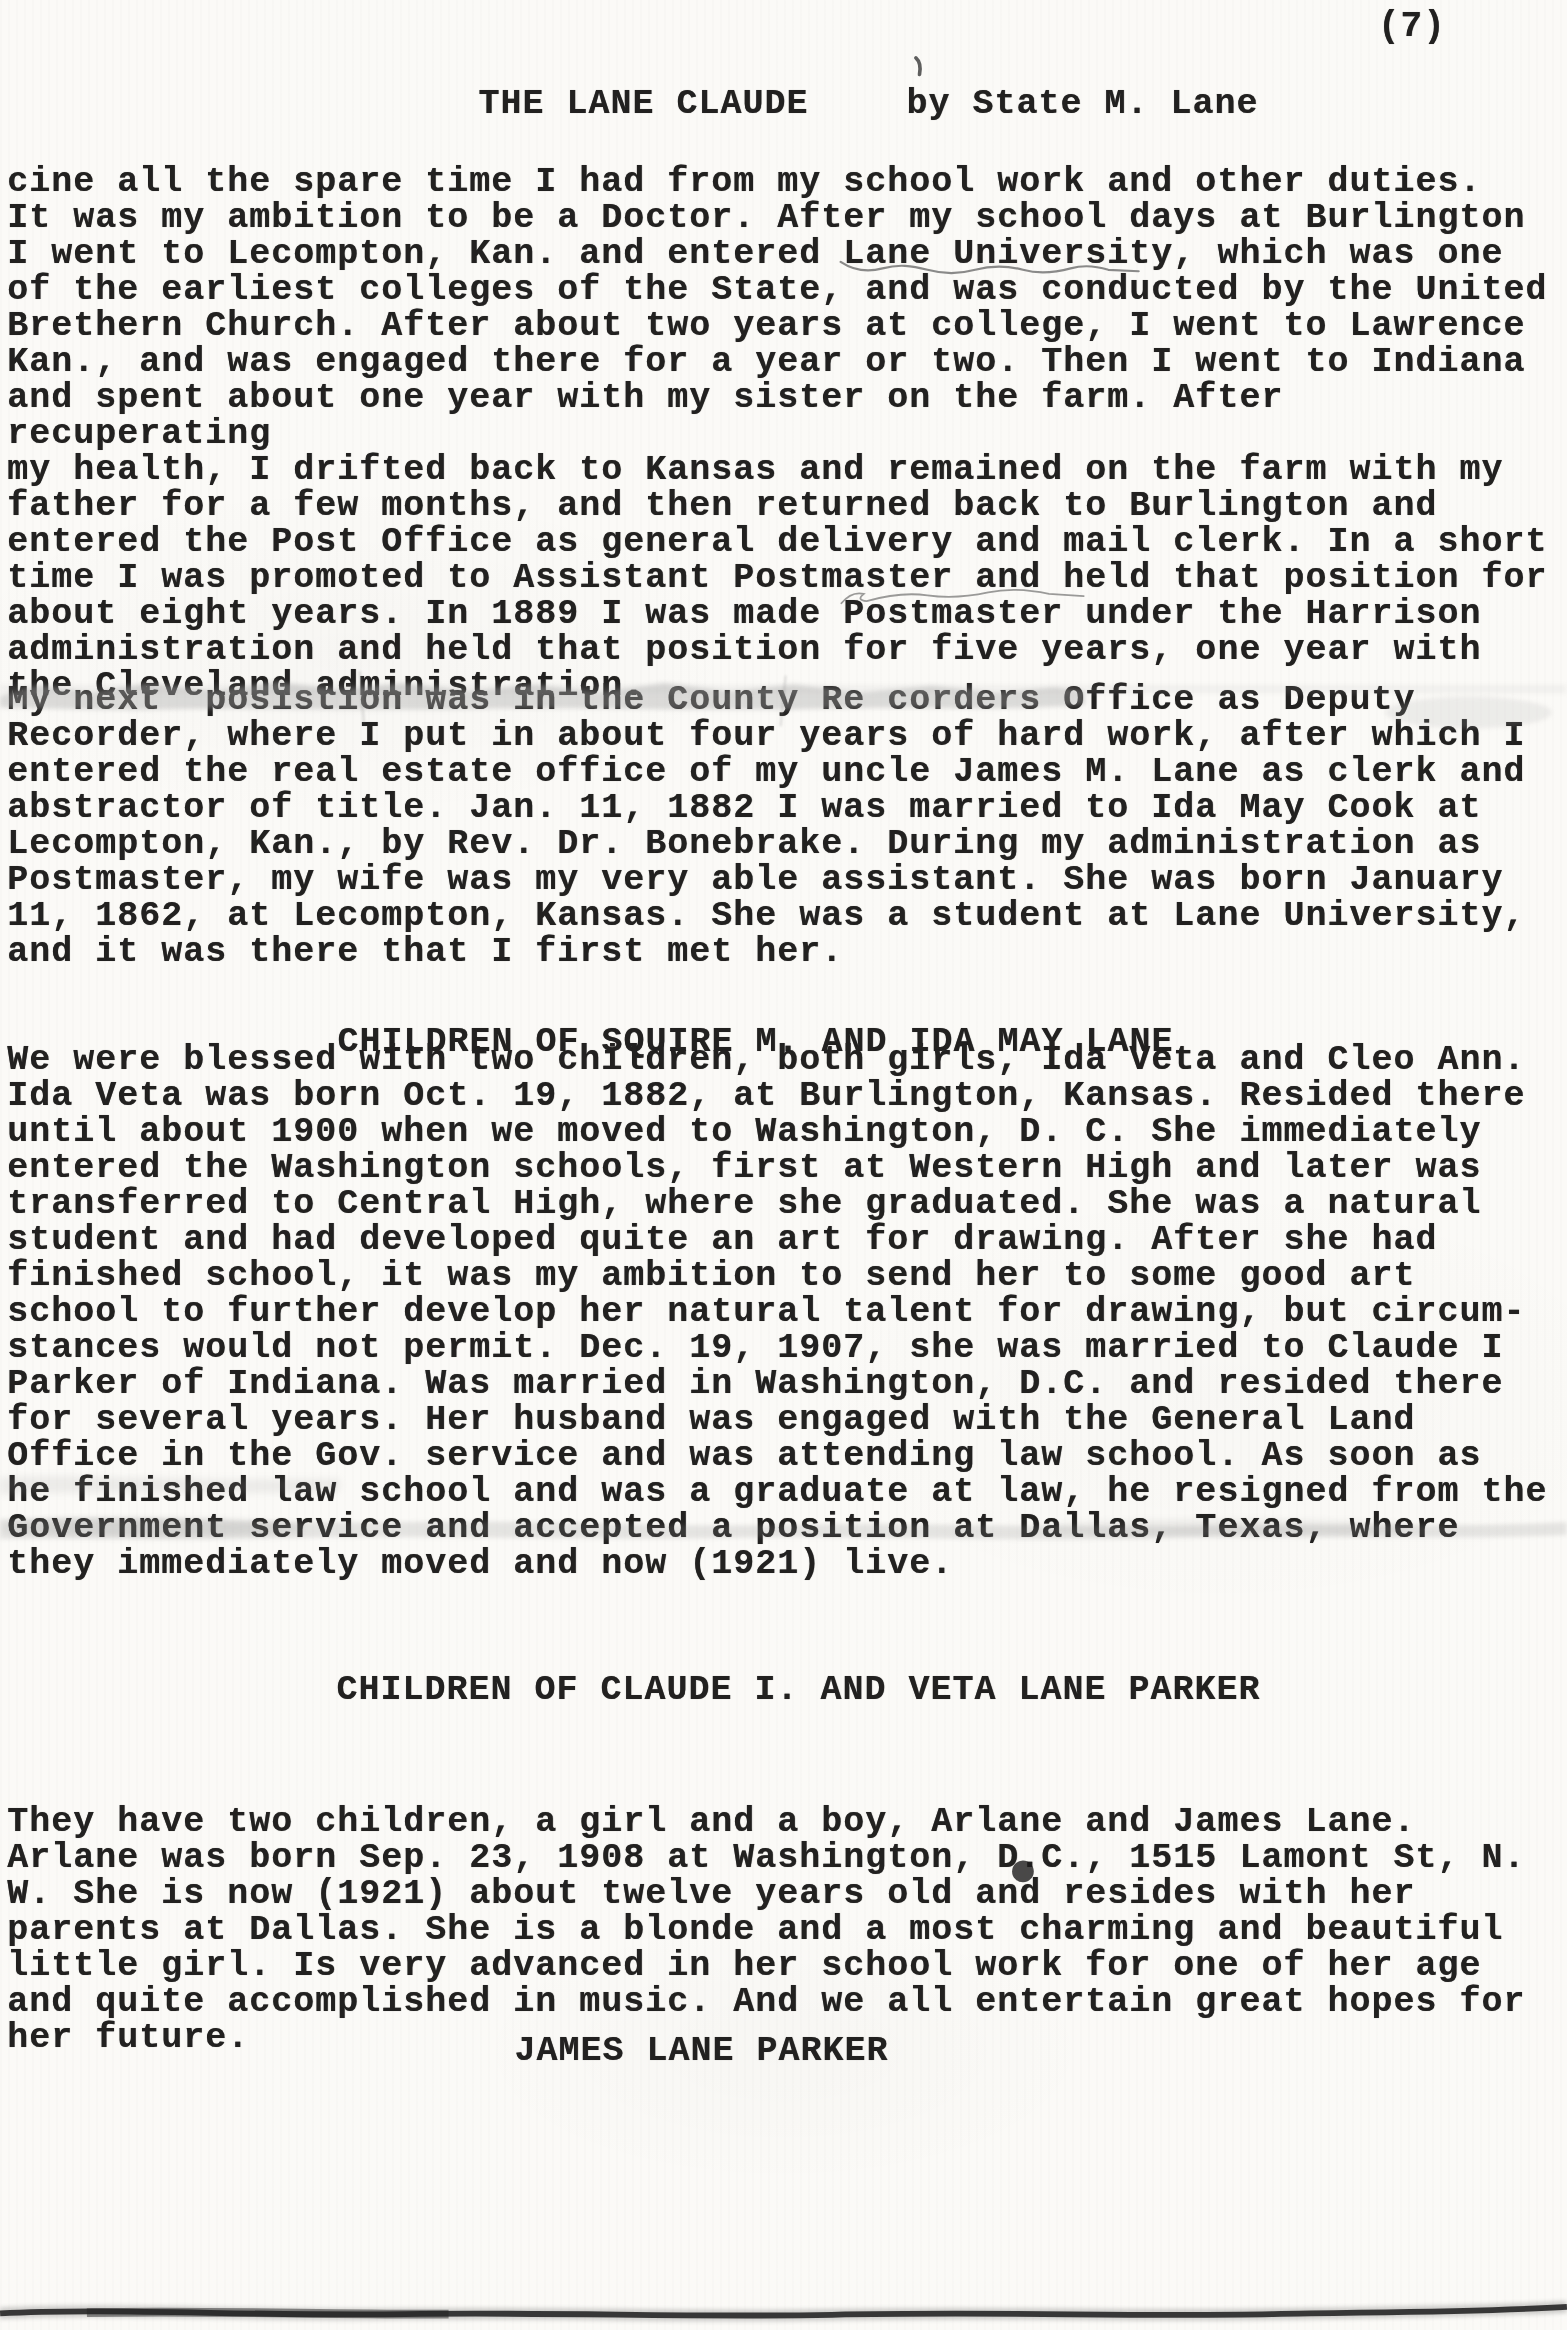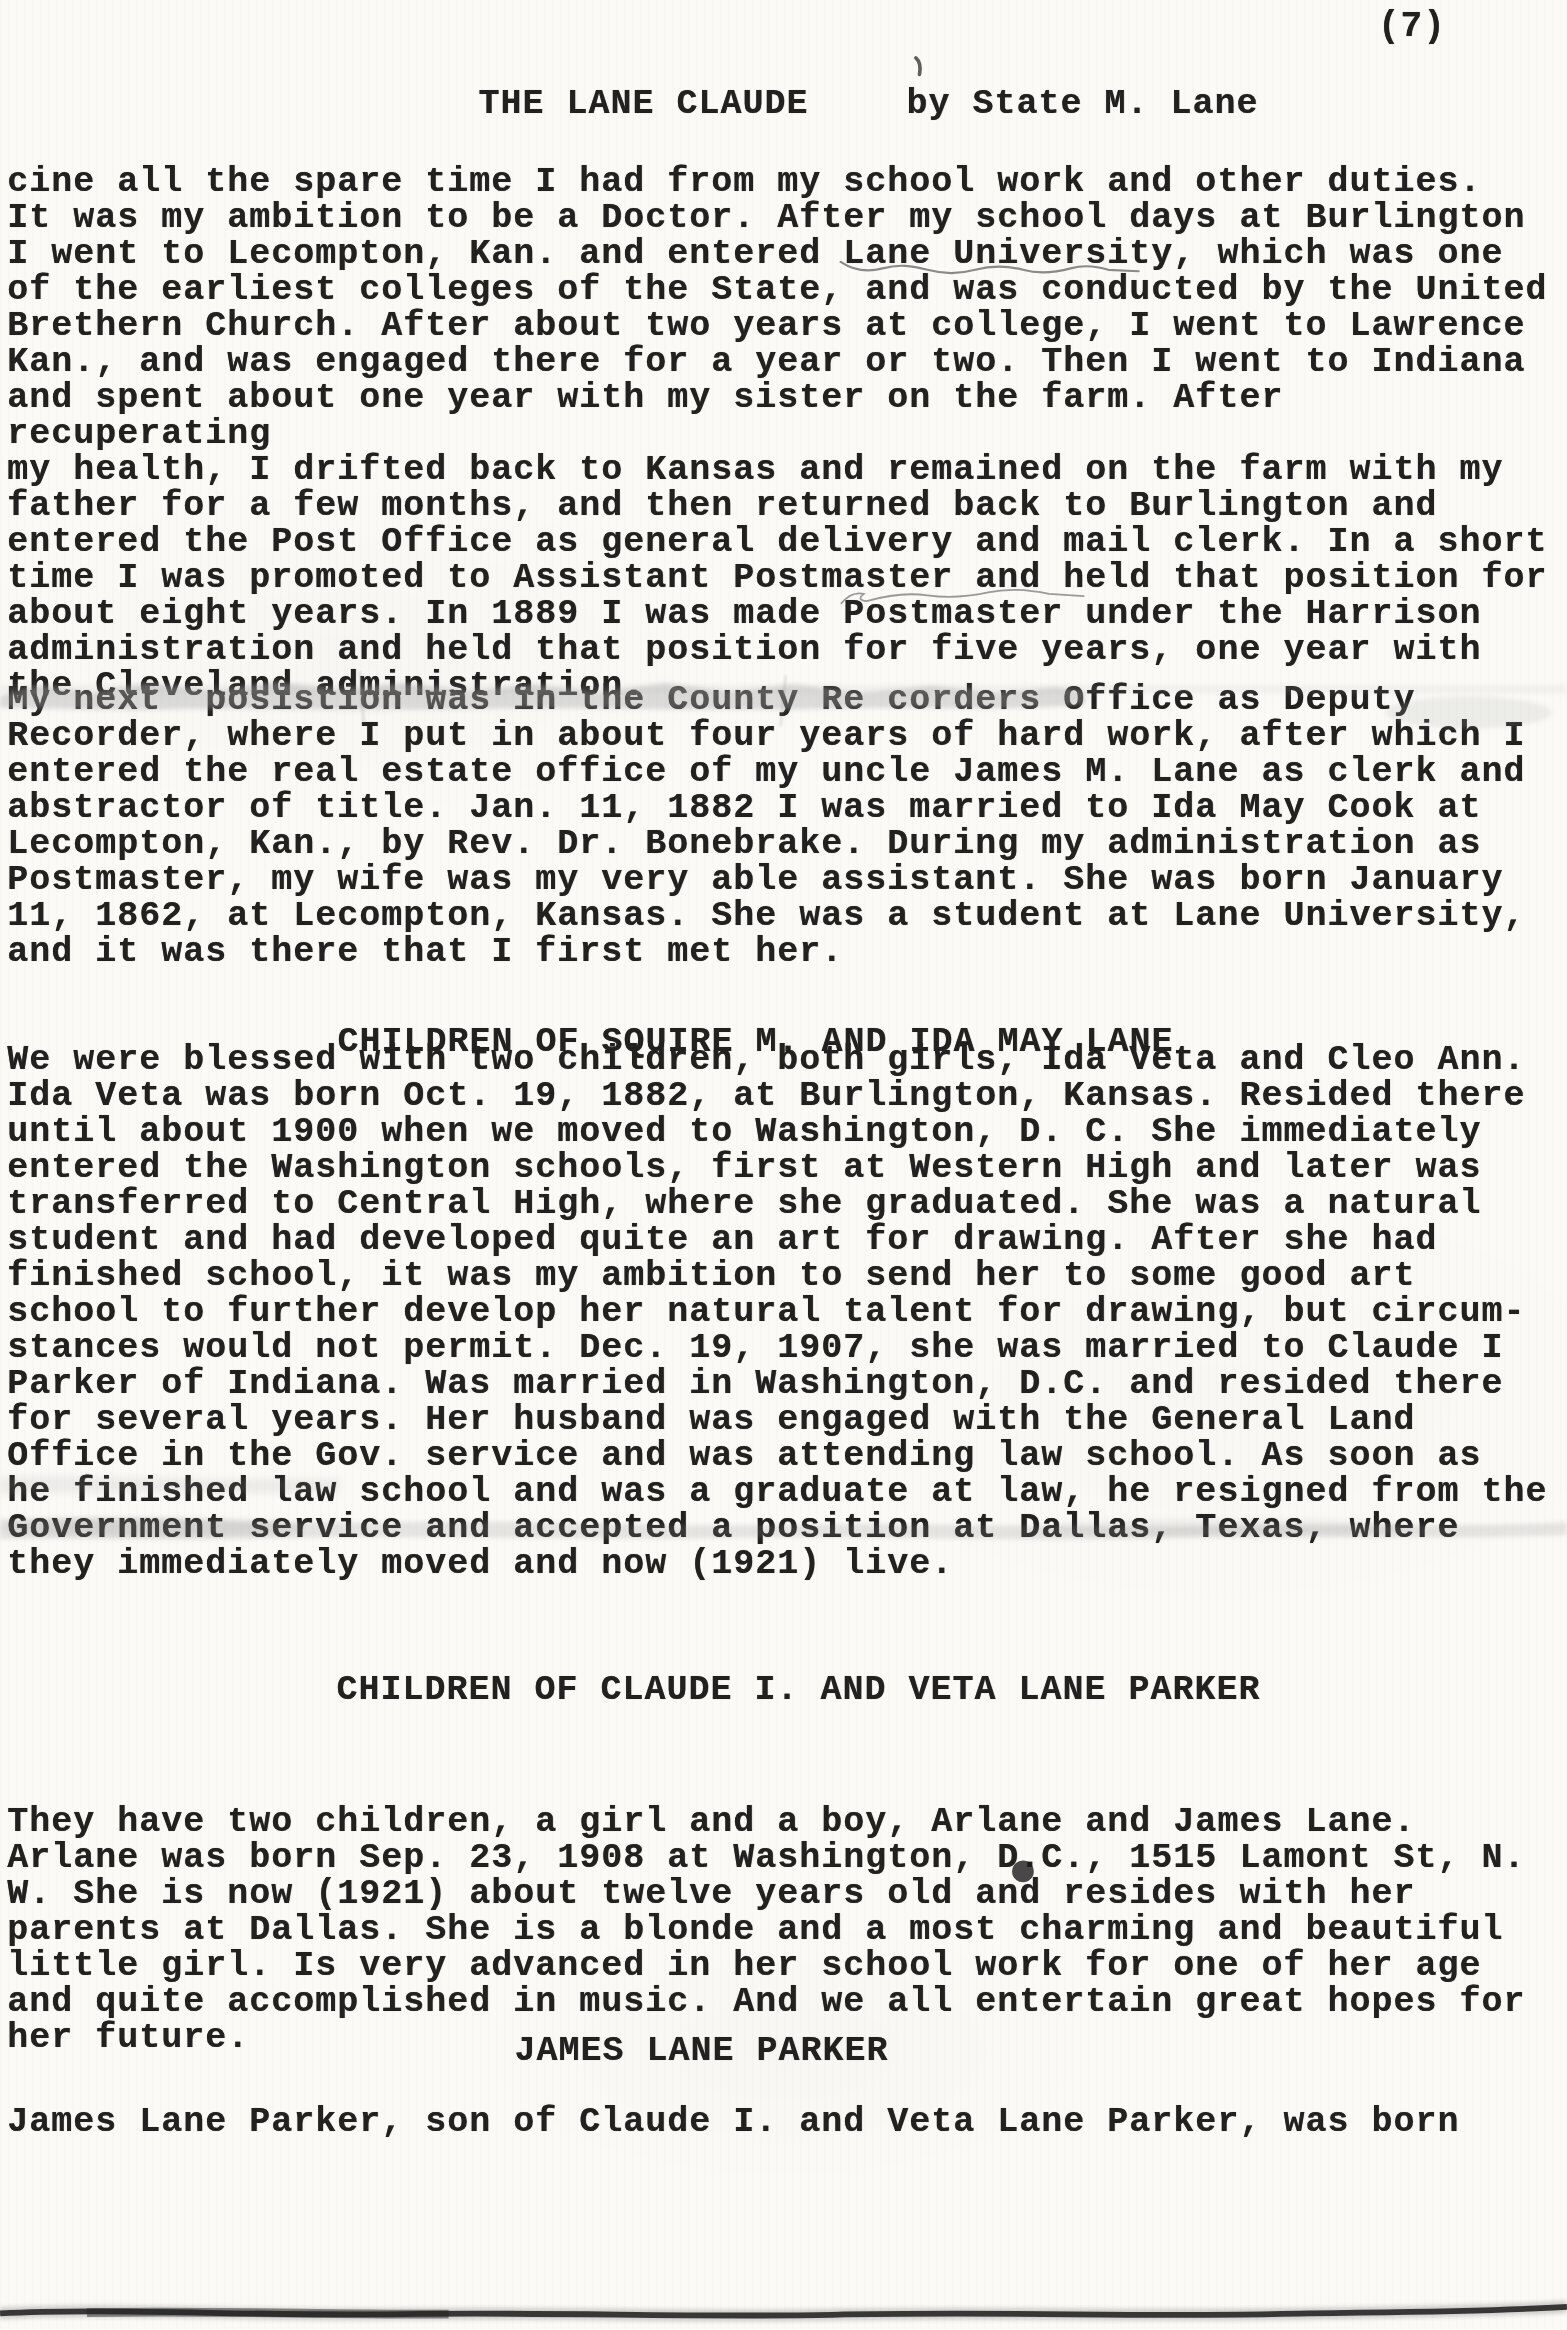--- a/index.html
+++ b/index.html
@@ -89,21 +89,20 @@
   <h2 class="tx heading" style="top:1672px;transform:translateX(15px)">CHILDREN OF CLAUDE I. AND VETA LANE PARKER</h2>
   <p class="tx para" style="top:1804px">They have two children, a girl and a boy, Arlane and James Lane.
 Arlane was born Sep. 23, 1908 at Washington, D.C., 1515 Lamont St, N.
 W. She is now (1921) about twelve years old and resides with her
 parents at Dallas. She is a blonde and a most charming and beautiful
 little girl. Is very advanced in her school work for one of her age
 and quite accomplished in music. And we all entertain great hopes for
 her future.</p>
 
   <h2 class="tx heading" style="top:2033px;transform:translateX(-82px)">JAMES LANE PARKER</h2>
-  <p class="tx para" style="top:2104px">James Lane Parker, son of Claude I. and Veta Lane Parker, was born</p>
 
   <svg class="overlay" width="1567" height="2330" viewBox="0 0 2166 3221">
 
     <path d="M1266,80 q8,7 5,23" fill="none" stroke="#1c1c1c" stroke-width="5" stroke-linecap="round" opacity="0.7"></path>
 
     <g class="soft">
       <rect x="0" y="946" width="2166" height="13" fill="#b9b9b9" opacity="0.12"></rect>
       <path d="M0,962 L55,948 L128,958 L205,944 L298,956 L382,942 L468,954 L558,944 L648,956 L738,946 L828,958 L918,944 L1008,956 L1098,946 L1188,958 L1288,948 L1378,958 L1458,950 L1500,956 L1500,974 C1380,984 1250,976 1120,980 C960,984 820,976 660,980 C500,984 340,976 180,982 L0,978 Z" fill="#a8a8a8" opacity="0.38"></path>
       <ellipse cx="2030" cy="985" rx="115" ry="22" fill="#aaaaaa" opacity="0.18"></ellipse>
     </g>

